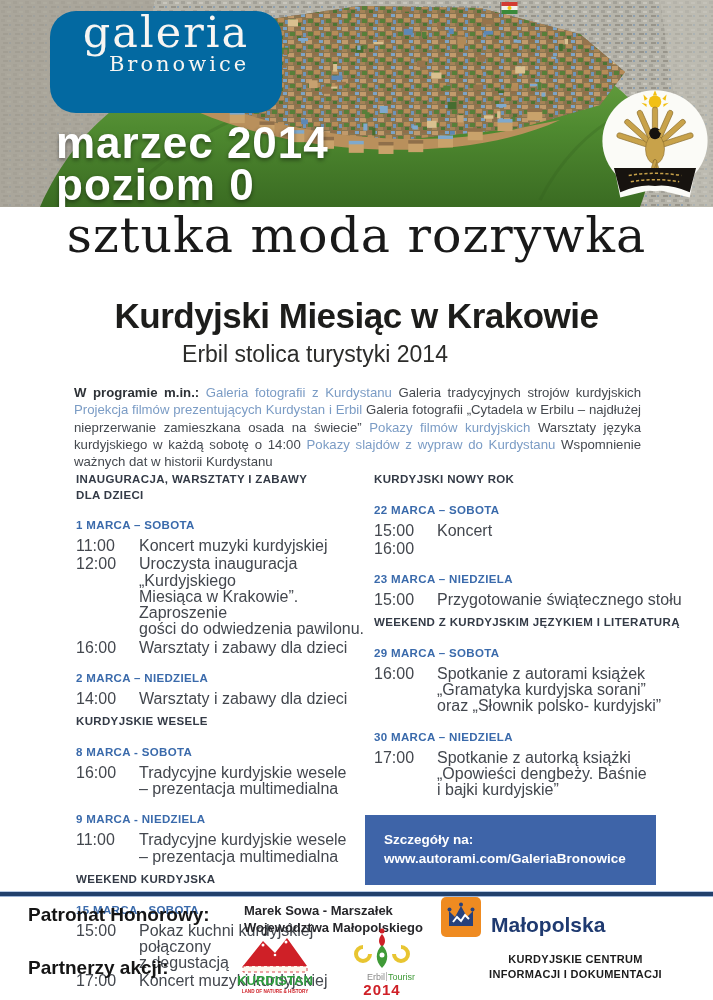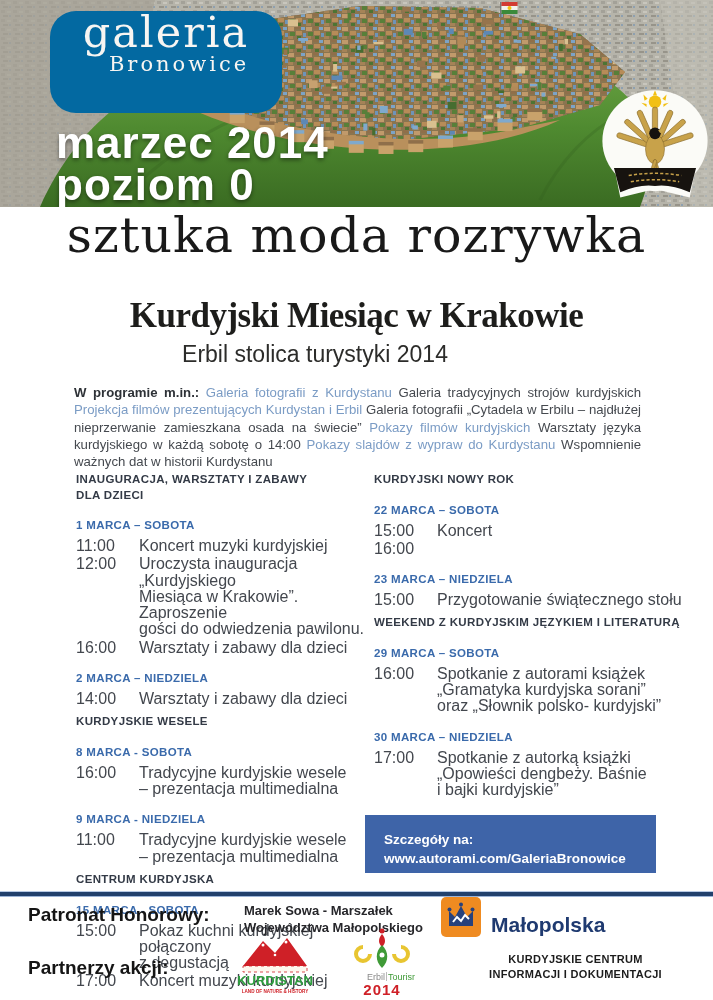--- a/index.html
+++ b/index.html
@@ -18,21 +18,21 @@
                 letter-spacing:1px;text-shadow:0 2px 4px rgba(0,0,0,.45);}
   .month{top:118px;}
   .level{top:160px;}
   .emblem{position:absolute;left:597px;top:86px;width:116px;height:121px;}
 
   
   .tagline{position:absolute;left:0;top:205px;width:713px;text-align:center;
            font-family:"DejaVu Serif",serif;font-size:49px;line-height:62px;color:#191919;
            letter-spacing:1px;}
   .title{position:absolute;left:0;top:296px;width:713px;margin:0;text-align:center;
-         font-size:35px;font-weight:bold;letter-spacing:-0.5px;color:#1d1d1b;font-family:Liberation Serif, serif;}
+         font-size:35px;font-weight:bold;letter-spacing:-0.5px;color:#1d1d1b;}
   .subtitle{position:absolute;left:0;top:341px;width:630px;text-align:center;
             font-size:23px;color:#2c2c2a;}
 
   
   .program{position:absolute;left:74px;top:384px;width:567px;margin:0;font-size:13.2px;
            line-height:17.3px;text-align:justify;color:#45494f;}
   .program .intro{font-weight:bold;color:#2e3237;}
   .program .seg-link{color:#7b9cc5;}
   .program .seg-plain{color:#45494f;}
 
@@ -44,21 +44,21 @@
   .section:first-child{margin-top:0;}
   .sec-h{font-size:11.5px;font-weight:bold;color:#333a46;letter-spacing:.35px;
          line-height:15.5px;white-space:pre-line;margin-bottom:2px;}
   .day{margin-top:16px;}
   .date{font-size:11.5px;font-weight:bold;color:#3a6aab;letter-spacing:.35px;margin-bottom:7px;}
   .ev{display:flex;font-size:16px;line-height:16.3px;color:#43474e;margin-bottom:2px;}
   .ev .t{width:63px;flex:none;}
   .ev .d{white-space:pre-line;}
 
   
-  .fb-box{position:absolute;left:365px;top:815px;width:291px;height:58px;background:#3e64a8;
+  .fb-box{position:absolute;left:365px;top:815px;width:291px;height:70px;background:#3e64a8;
           box-sizing:border-box;padding:15px 0 0 19px;color:#fff;font-weight:bold;
           font-size:13.5px;line-height:19px;}
 
   
   .rule{position:absolute;left:0;top:891px;width:713px;height:7px;
         background:linear-gradient(to bottom,#b6c9e4 0,#b6c9e4 1px,#22416d 1px,#22416d 5px,
                    #9db5d8 5px,#9db5d8 6px,rgba(0,0,0,0) 6px);}
   .patronat-label{position:absolute;left:28px;top:904px;font-size:19px;font-weight:bold;color:#151515;}
   .partners-label{position:absolute;left:28px;top:957px;font-size:19px;font-weight:bold;color:#151515;}
   .patron-name{position:absolute;left:244px;top:902px;font-size:13px;font-weight:bold;
@@ -341,21 +341,21 @@
         <div class="day">
           <div class="date">9 MARCA - NIEDZIELA</div>
           <div class="ev">
             <div class="t">11:00</div>
             <div class="d">Tradycyjne kurdyjskie wesele
 – prezentacja multimedialna</div>
           </div>
         </div>
       </div>
       <div class="section">
-        <div class="sec-h">CENTRUM KURDYJSKA</div>
+        <div class="sec-h">WEEKEND KURDYJSKA</div>
         <div class="day">
           <div class="date">15 MARCA - SOBOTA</div>
           <div class="ev">
             <div class="t">15:00</div>
             <div class="d">Pokaz kuchni kurdyjskiej połączony
 z degustacją</div>
           </div>
           <div class="ev">
             <div class="t">17:00</div>
             <div class="d">Koncert muzyki kurdyjskiej</div>

